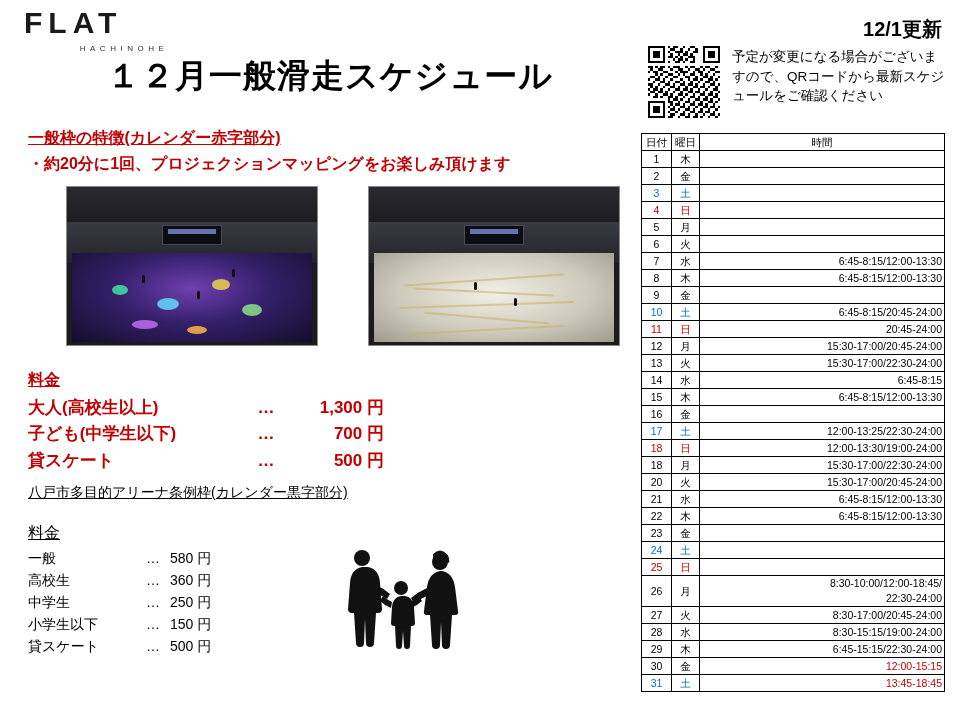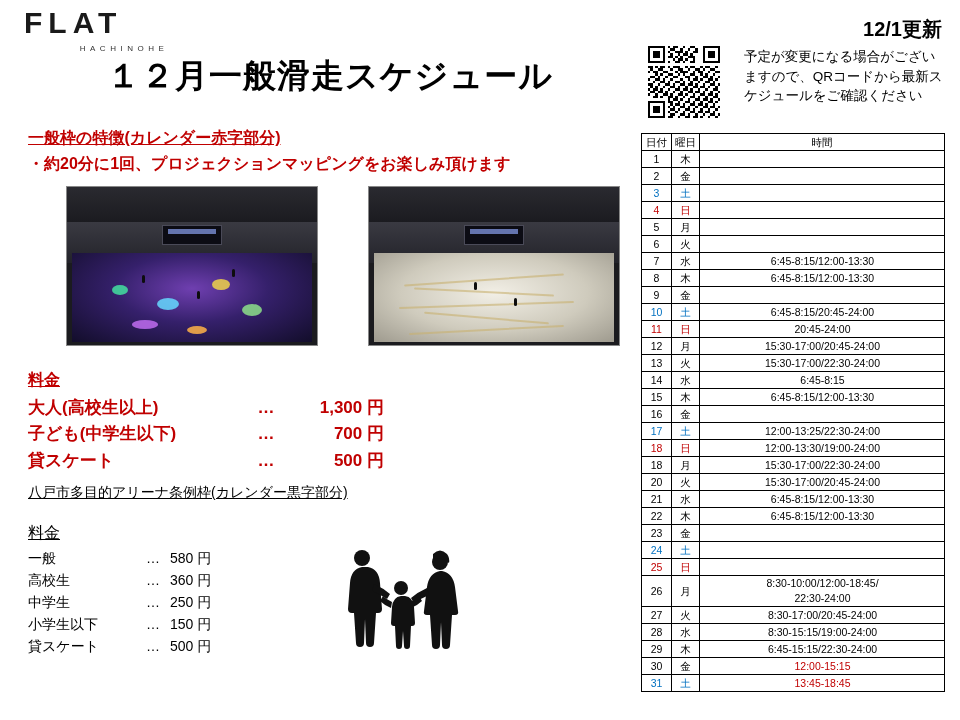--- a/index.html
+++ b/index.html
@@ -45,21 +45,21 @@
     color: #000;
     margin-left: 6px;
   }
 
   
   #qr-block {
     position: absolute;
     left: 648px; top: 46px;
     width: 300px;
     display: flex;
-    gap: 24px;
+    gap: 12px;
   }
   #qr-code {
     width: 72px; height: 72px;
     flex: 0 0 72px;
     background: #fff;
     position: relative;
   }
   #qr-code svg { display: block; }
   #qr-note {
     font-size: 13.5px;
@@ -209,21 +209,21 @@
   }
   #schedule th, #schedule td {
     border: 1px solid #000;
     height: 17px;
     padding: 0 2px;
     line-height: 15px;
   }
   #schedule th { font-weight: normal; text-align: center; }
   #schedule td.c-date { width: 30px; text-align: center; }
   #schedule td.c-day  { width: 28px; text-align: center; }
-  #schedule td.c-time { text-align: center; padding-left: 3px; white-space: pre-line; }
+  #schedule td.c-time { text-align: right; padding-left: 3px; white-space: pre-line; }
   #schedule tr.tall td { height: 30px; }
   .red { color: #c00000; }
   .blue { color: #0070c0; }
 </style>
 </head>
 <body>
 
 <div id="logo">
   <div class="logo-word">FLAT</div>
   <div class="logo-sub">HACHINOHE</div>

